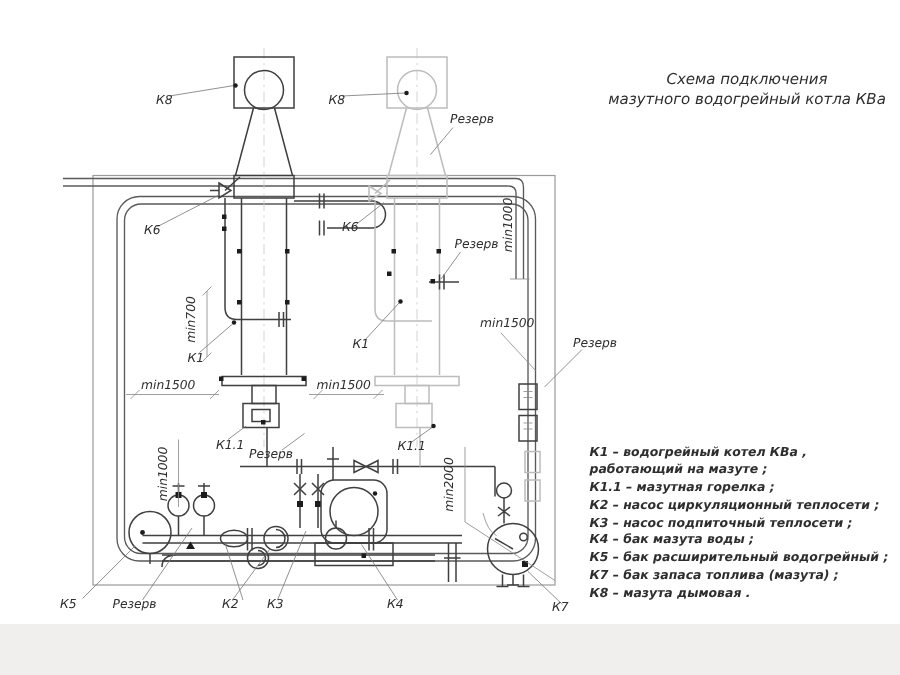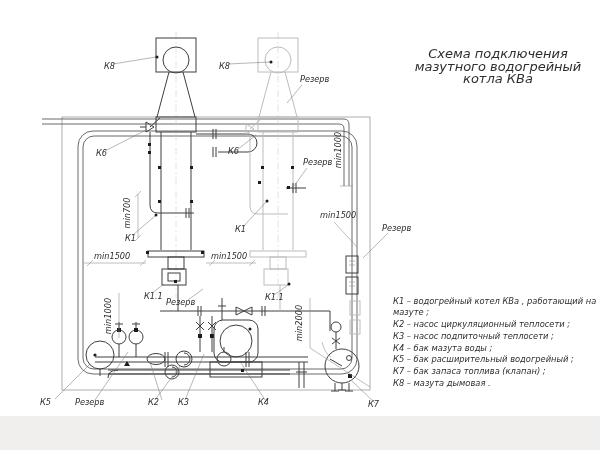--- a/index.html
+++ b/index.html
@@ -1,23 +1,23 @@
 <!DOCTYPE html>
 <html><head>
 <meta charset="utf-8">
 <style>
   html,body{margin:0;padding:0;background:#e8e6e4;}
   #canvas{position:relative;width:600px;height:450px;background:#ffffff;overflow:hidden;
           font-family:"DejaVu Sans",sans-serif;}
   #canvas .bottomband{position:absolute;left:0;right:0;bottom:0;height:34px;background:#f1efee;}
   #title{position:absolute;left:398px;top:48px;width:200px;text-align:center;
-         font-style:italic;font-size:13px;line-height:12.5px;color:#2e2e2e;}
+         font-style:italic;font-size:10px;line-height:12.5px;color:#2e2e2e;}
   #legend{position:absolute;left:393px;top:296px;width:204px;
           font-style:italic;font-size:8.3px;line-height:11.3px;color:#2e2e2e;}
-  #legend .li{margin:0 0 0.5px 0;}
+  #legend .li{margin:0 0 0.5px 0;font-weight:bold;}
   svg{position:absolute;left:0;top:0;}
   .dlabel{font-family:"DejaVu Sans",sans-serif;font-style:italic;font-size:8.2px;fill:#2e2e2e;}
   .vert{text-anchor:middle;}
   
   .wall{stroke:#9a9a9a;stroke-width:0.8;fill:none;}
   .pipe{stroke:#5a5a5a;stroke-width:0.9;fill:none;}
   .main{stroke:#3f3f3f;stroke-width:1;fill:none;}
   .res {stroke:#bcbcbc;stroke-width:1;fill:none;}
   .dim {stroke:#8a8a8a;stroke-width:0.55;fill:none;}
   .lead{stroke:#7a7a7a;stroke-width:0.55;fill:none;}
@@ -248,20 +248,21 @@
       </g>
   </svg>
 
   <div id="title">
     <div>Схема подключения</div>
     <div>мазутного водогрейный котла КВа</div>
   </div>
 
   <div id="legend">
     <div class="li">К1 –  водогрейный котел КВа , работающий на мазуте ;</div>
+    <div class="li">К1.1 –  мазутная горелка ;</div>
     <div class="li">К2 –  насос циркуляционный теплосети ;</div>
     <div class="li">К3 –  насос подпиточный теплосети ;</div>
     <div class="li">К4 –  бак мазута воды ;</div>
     <div class="li">К5 –  бак расширительный водогрейный ;</div>
-    <div class="li">К7 –  бак запаса топлива  (клапан) ;</div>
+    <div class="li">К7 –  бак запаса топлива  (мазута) ;</div>
     <div class="li">К8 –  мазута дымовая .</div>
   </div>
 </div>
 
 </body></html>

